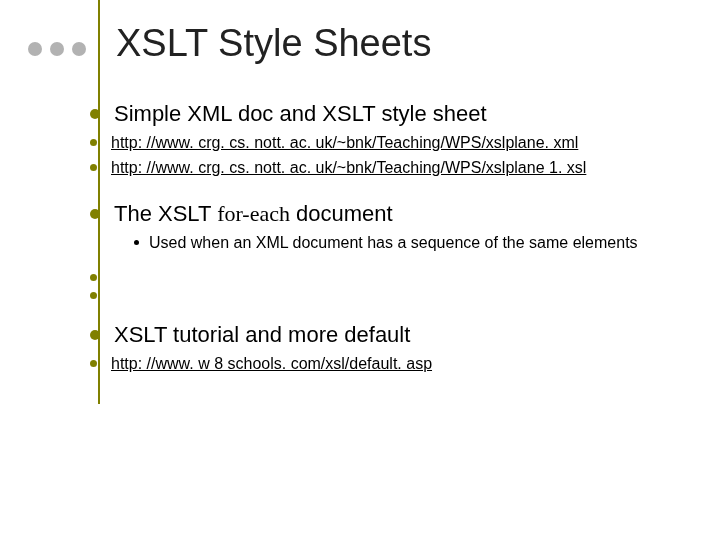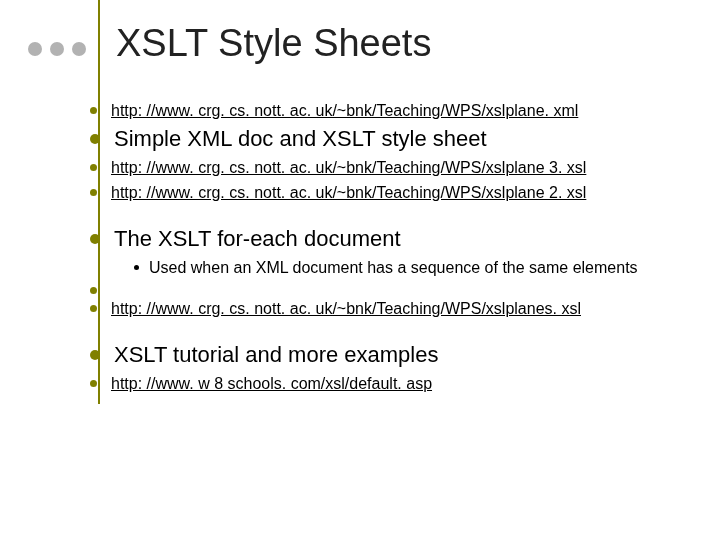--- a/index.html
+++ b/index.html
@@ -80,29 +80,29 @@
   }
   .txt-sm {
     font-size: 16px;
     line-height: 21px;
   }
   .link {
     text-decoration: underline;
     color: #000;
   }
   .code {
-    font-family: Liberation Sans, sans-serif;
+    font-family: Liberation Serif, serif;
     text-align: right;
   }
   .gap {
     height: 18px;
   }
   .sub {
     margin-left: 44px;
-    margin-bottom: 2px;
+    margin-bottom: 14px;
     text-align: right;
   }
   .sub .subdot {
     flex: 0 0 auto;
     width: 5px;
     height: 5px;
     border-radius: 50%;
     background: #000;
     margin-top: 8px;
     margin-right: 10px;
@@ -122,35 +122,31 @@
     <div class="dot"></div>
   </div>
 
   <div class="vline"></div>
 
   <div class="title">XSLT Style Sheets</div>
 
   <div class="body">
 
     <div class="row">
+      <div class="bullet-lg"></div>
+      <div class="txt-lg">Simple XML doc and XSLT style sheet</div>
+    </div>
+
+    <div class="row">
       <div class="bullet-sm"></div>
       <a class="txt-sm link">http: //www. crg. cs. nott. ac. uk/~bnk/Teaching/WPS/xslplane. xml</a>
     </div>
-
-    <div class="row">
-      <div class="bullet-lg"></div>
-      <div class="txt-lg">Simple XML doc and XSLT style sheet</div>
-    </div>
     <div class="row">
       <div class="bullet-sm"></div>
-      <a class="txt-sm link">http: //www. crg. cs. nott. ac. uk/~bnk/Teaching/WPS/xslplane 3. xsl</a>
-    </div>
-    <div class="row">
-      <div class="bullet-sm"></div>
-      <a class="txt-sm link">http: //www. crg. cs. nott. ac. uk/~bnk/Teaching/WPS/xslplane 2. xsl</a>
+      <a class="txt-sm link">http: //www. crg. cs. nott. ac. uk/~bnk/Teaching/WPS/xslplane 1. xsl</a>
     </div>
 
     <div class="gap"></div>
 
     <div class="row">
       <div class="bullet-lg"></div>
       <div class="txt-lg">
         <span>The XSLT </span><span class="code">for-each</span><span> document</span>
       </div>
     </div>
@@ -158,28 +154,27 @@
     <div class="row sub">
       <div class="subdot"></div>
       <div class="txt-sm">Used when an XML document has a sequence of the same elements</div>
     </div>
 
     <div class="row">
       <div class="bullet-sm"></div>
     </div>
     <div class="row">
       <div class="bullet-sm"></div>
-      <a class="txt-sm link">http: //www. crg. cs. nott. ac. uk/~bnk/Teaching/WPS/xslplanes. xsl</a>
     </div>
 
     <div class="gap"></div>
 
     <div class="row">
       <div class="bullet-lg"></div>
-      <div class="txt-lg">XSLT tutorial and more examples</div>
+      <div class="txt-lg">XSLT tutorial and more default</div>
     </div>
     <div class="row">
       <div class="bullet-sm"></div>
       <a class="txt-sm link">http: //www. w 8 schools. com/xsl/default. asp</a>
     </div>
 
   </div>
 </div>
 
 </body></html>

